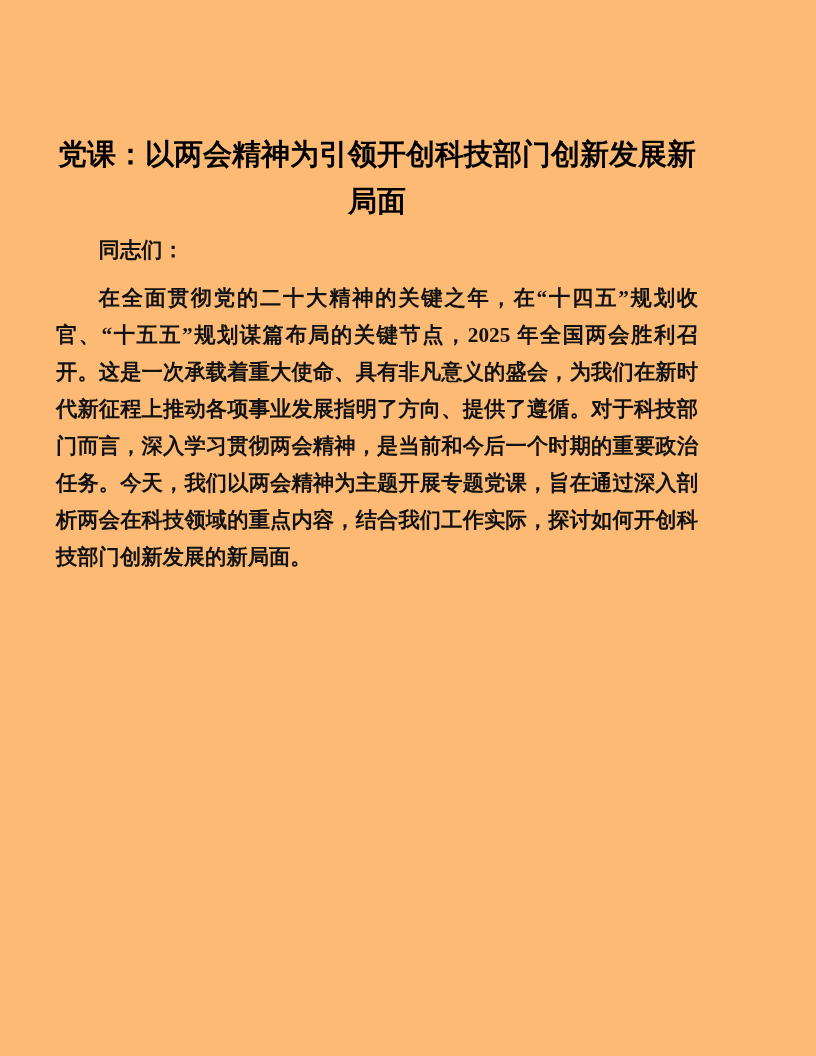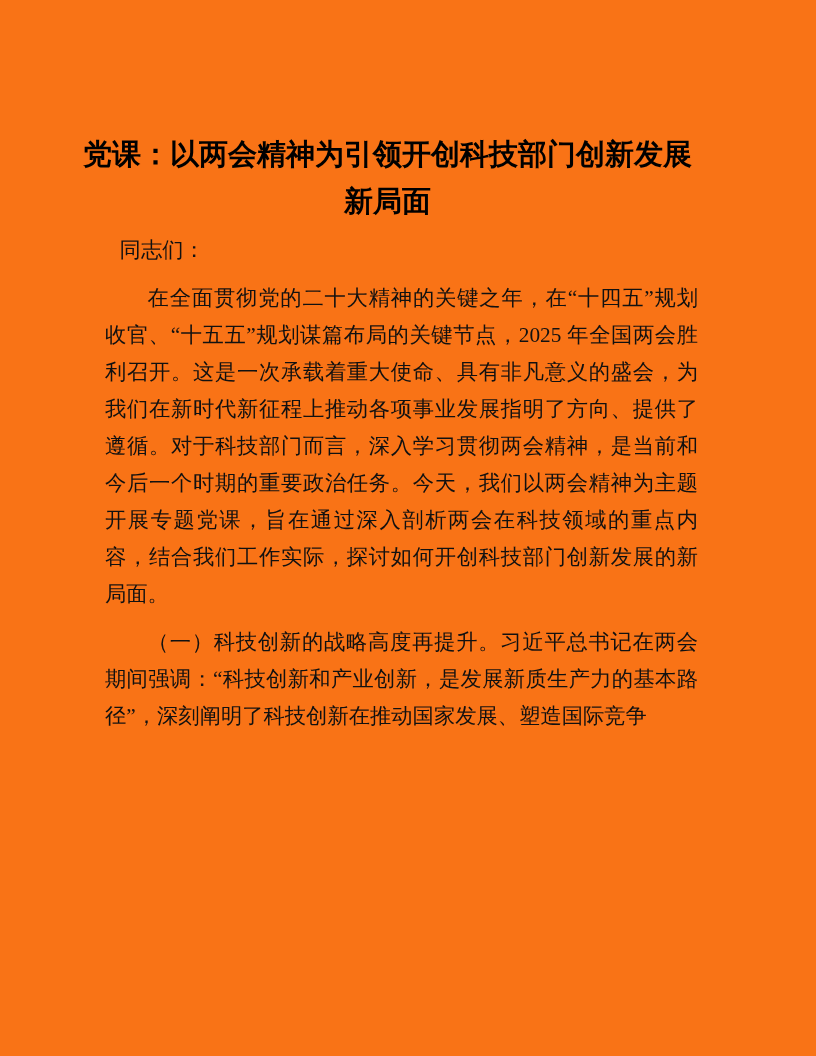--- a/index.html
+++ b/index.html
@@ -5,62 +5,60 @@
   html, body {
     margin: 0;
     padding: 0;
     background: #ffffff;
   }
   .page {
     position: relative;
     width: 816px;
     height: 1056px;
     box-sizing: border-box;
-    background: #f97316;
-    padding: 131px 118px 0 77px;
+    background: #fdba74;
+    padding: 131px 118px 0 56px;
     overflow: hidden;
   }
   .doc-title {
     font-family: "Liberation Sans", "DejaVu Sans", sans-serif;
     font-weight: 700;
     font-size: 29px;
     line-height: 47px;
     text-align: center;
     color: #000000;
     margin: 0 0 7px 0;
   }
   .salutation,
   .body-para,
   .section-heading {
     font-family: "Liberation Serif", "DejaVu Serif", serif;
-    font-weight: 400;
+    font-weight: 700;
     font-size: 21.3px;
     line-height: 37px;
     color: #111111;
     margin: 0 0 11px 0;
     text-indent: 2em;
   }
   .body-para {
     text-align: justify;
     text-justify: inter-ideograph;
-    margin-left: 28px;
   }
   .section-heading {
     text-align: left;
   }
   .salutation {
     text-align: left;
   }
 </style>
 </head>
 <body>
 
 <div class="page">
   <h1 class="doc-title">党课：以两会精神为引领开创科技部门创新发展新局面</h1>
 
   <p class="salutation">同志们：</p>
 
   <p class="body-para">在全面贯彻党的二十大精神的关键之年，在“十四五”规划收官、“十五五”规划谋篇布局的关键节点，2025 年全国两会胜利召开。这是一次承载着重大使命、具有非凡意义的盛会，为我们在新时代新征程上推动各项事业发展指明了方向、提供了遵循。对于科技部门而言，深入学习贯彻两会精神，是当前和今后一个时期的重要政治任务。今天，我们以两会精神为主题开展专题党课，旨在通过深入剖析两会在科技领域的重点内容，结合我们工作实际，探讨如何开创科技部门创新发展的新局面。</p>
 
 
 
-  <p class="body-para">（一）科技创新的战略高度再提升。习近平总书记在两会期间强调：“科技创新和产业创新，是发展新质生产力的基本路径”，深刻阐明了科技创新在推动国家发展、塑造国际竞争</p>
 </div>
 
 </body></html>

